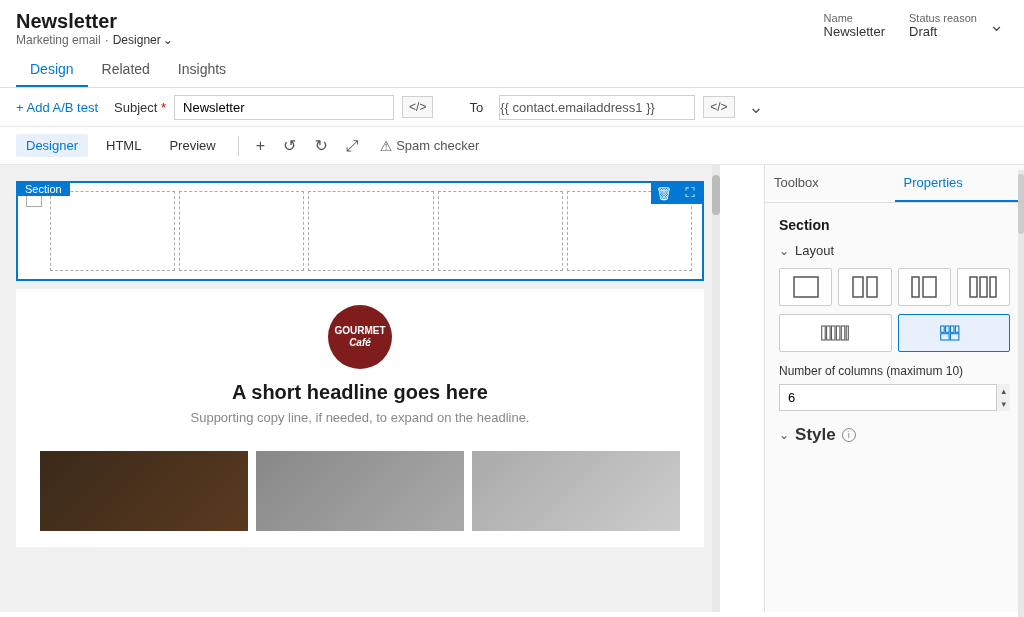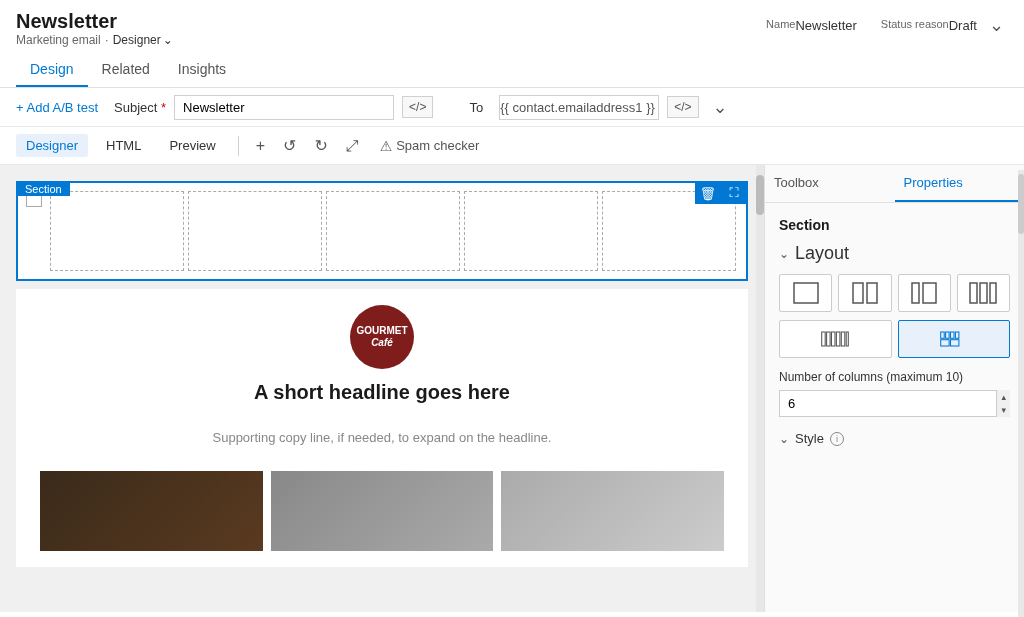--- a/index.html
+++ b/index.html
@@ -6,52 +6,52 @@
     body { font-family: 'Segoe UI', Arial, sans-serif; font-size: 14px; color: #333; background: #fff; width: 1024px; height: 617px; overflow: hidden; }
 
     
     .header { padding: 10px 16px 0 16px; border-bottom: 1px solid #e0e0e0; }
     .title-row { display: flex; align-items: flex-start; justify-content: space-between; margin-bottom: 4px; }
     .app-title { font-size: 20px; font-weight: 600; color: #1a1a1a; }
     .app-subtitle { font-size: 12px; color: #666; display: flex; align-items: center; gap: 4px; }
     .designer-link { color: #333; cursor: pointer; display: flex; align-items: center; gap: 2px; }
     .header-right { display: flex; align-items: center; gap: 8px; }
     .header-meta { display: flex; gap: 24px; }
-    .meta-item { display: flex; flex-direction: row; }
+    .meta-item { display: flex; flex-direction: column; }
     .meta-label { font-size: 11px; color: #666; }
     .meta-value { font-size: 13px; color: #333; }
     .chevron-btn { border: none; background: none; cursor: pointer; font-size: 18px; color: #555; padding: 4px; }
 
     
     .tabs { display: flex; gap: 0; margin-top: 6px; }
     .tab { padding: 8px 14px; cursor: pointer; font-size: 14px; color: #555; border-bottom: 2px solid transparent; text-decoration: none; }
     .tab.active { color: #0078d4; border-bottom: 2px solid #0078d4; font-weight: 500; }
 
     
     .toolbar { display: flex; align-items: center; gap: 0; padding: 6px 16px; border-bottom: 1px solid #e8e8e8; }
     .toolbar-section { display: flex; align-items: center; gap: 8px; }
     .add-ab-btn { color: #0078d4; cursor: pointer; font-size: 13px; display: flex; align-items: center; gap: 4px; border: none; background: none; }
     .subject-label { font-size: 13px; color: #333; font-weight: 500; }
     .required-star { color: #c00; }
     .subject-input { border: 1px solid #d0d0d0; padding: 4px 8px; font-size: 13px; width: 220px; outline: none; }
     .code-btn { border: 1px solid #d0d0d0; background: #f8f8f8; padding: 3px 6px; cursor: pointer; font-size: 12px; color: #555; }
     .to-label { font-size: 13px; color: #333; margin-left: 24px; }
-    .to-input { border: 1px solid #d0d0d0; padding: 4px 0; font-size: 13px; width: 160px; outline: none; color: #555; }
+    .to-input { border: 1px solid #d0d0d0; padding: 4px 0; font-size: 13px; width: 196px; outline: none; color: #555; }
     .expand-btn { border: none; background: none; cursor: pointer; font-size: 18px; color: #555; padding: 2px 6px; }
 
     
     .view-toolbar { display: flex; align-items: center; gap: 8px; padding: 6px 16px; border-bottom: 1px solid #e8e8e8; }
     .view-btn { padding: 4px 10px; border: none; background: none; cursor: pointer; font-size: 13px; color: #333; border-radius: 2px; }
     .view-btn.active { background: #e8f0fb; color: #0078d4; }
     .toolbar-divider { width: 1px; height: 20px; background: #d0d0d0; margin: 0 4px; }
     .icon-btn { border: none; background: none; cursor: pointer; font-size: 16px; color: #555; padding: 3px 5px; border-radius: 2px; }
     .spam-btn { display: flex; align-items: center; gap: 4px; border: none; background: none; cursor: pointer; font-size: 13px; color: #555; padding: 3px 8px; border-radius: 2px; }
 
     
-    .main-content { display: flex; height: calc(617px - 170px); }
+    .main-content { display: flex; height: calc(617px - 170px); gap: 44px; }
 
     
     .canvas-area { flex: 1; overflow-y: auto; background: #f0f0f0; position: relative; padding: 0; }
     .canvas-scroll { height: 100%; overflow-y: auto; }
     .canvas-scroll::-webkit-scrollbar { width: 8px; }
     .canvas-scroll::-webkit-scrollbar-thumb { background: #bbb; border-radius: 4px; }
 
     .canvas-inner { padding: 16px; min-height: 400px; }
 
     
@@ -60,21 +60,21 @@
     .section-actions { position: absolute; top: -1px; right: -1px; display: flex; gap: 0; z-index: 2; }
     .section-action-btn { background: #0078d4; border: none; cursor: pointer; color: #fff; width: 26px; height: 22px; display: flex; align-items: center; justify-content: center; font-size: 13px; }
 
     .columns-grid { display: flex; gap: 0; padding: 20px 10px 8px 10px; }
     .column-cell { border: 1px dashed #aaa; flex: 1; height: 80px; margin: 0 2px; display: flex; align-items: center; justify-content: center; }
     .select-checkbox { width: 16px; height: 16px; border: 1px solid #aaa; background: #fff; margin-right: 6px; flex-shrink: 0; }
 
     
     .email-content { background: #fff; text-align: center; padding: 16px; margin-top: 0; }
     .logo-circle { width: 64px; height: 64px; border-radius: 50%; background: #7f1d1d; margin: 0 auto 12px; display: flex; align-items: center; justify-content: center; color: #fff; font-size: 11px; font-weight: 600; text-align: center; line-height: 1.2; }
-    .headline { font-size: 20px; font-weight: 600; color: #1a1a1a; margin-bottom: 26px; }
+    .headline { font-size: 20px; font-weight: 600; color: #1a1a1a; margin-bottom: 6px; }
     .supporting-text { font-size: 13px; color: #888; margin-bottom: 26px; }
 
     .image-row { display: flex; gap: 8px; padding: 0 8px; }
     .image-placeholder { flex: 1; height: 80px; background: #ccc; overflow: hidden; }
     .img-dark { background: linear-gradient(135deg, #3a2a1a 0%, #5a3a20 100%); }
     .img-mid { background: linear-gradient(135deg, #888 0%, #aaa 100%); }
     .img-light { background: linear-gradient(135deg, #aaa 0%, #ccc 100%); }
 
     
     .right-panel { width: 260px; background: #fafafa; border-left: 1px solid #e0e0e0; overflow-y: auto; }
@@ -83,37 +83,37 @@
 
     .panel-tabs { display: flex; border-bottom: 1px solid #e0e0e0; }
     .panel-tab { flex: 1; padding: 10px 9px; text-align: left; cursor: pointer; font-size: 13px; color: #555; border-bottom: 2px solid transparent; }
     .panel-tab.active { color: #0078d4; border-bottom: 2px solid #0078d4; font-weight: 500; }
 
     .panel-body { padding: 14px; }
     .panel-section-title { font-size: 14px; font-weight: 600; color: #1a1a1a; margin-bottom: 10px; }
 
     .collapse-row { display: flex; align-items: center; gap: 6px; margin-bottom: 10px; cursor: pointer; }
     .collapse-chevron { font-size: 12px; color: #555; }
-    .collapse-label { font-size: 18px; font-weight: 500; color: #333; }
+    .collapse-label { font-size: 13px; font-weight: 500; color: #333; }
 
     .layout-grid { display: grid; grid-template-columns: repeat(4, 1fr); gap: 6px; margin-bottom: 8px; }
     .layout-option { border: 1px solid #ccc; background: #fff; cursor: pointer; padding: 6px; display: flex; align-items: center; justify-content: center; height: 38px; border-radius: 2px; }
     .layout-option.selected { border-color: #0078d4; background: #e8f0fb; }
     .layout-option svg { width: 28px; height: 24px; }
 
     .layout-row2 { display: grid; grid-template-columns: repeat(2, 1fr); gap: 6px; margin-bottom: 12px; }
 
     .columns-label { font-size: 12px; color: #333; margin-bottom: 6px; font-weight: 500; }
     .columns-input-wrap { position: relative; }
     .columns-input { border: 1px solid #ccc; padding: 5px 24px 5px 8px; font-size: 13px; width: 100%; outline: none; }
     .columns-spinner { position: absolute; right: 0; top: 0; bottom: 0; display: flex; flex-direction: column; }
     .spinner-btn { flex: 1; border: none; background: #f0f0f0; cursor: pointer; font-size: 9px; padding: 0 4px; border-left: 1px solid #ccc; display: flex; align-items: center; justify-content: center; color: #555; }
 
     .style-row { display: flex; align-items: center; gap: 6px; margin-top: 14px; cursor: pointer; }
-    .style-label { font-size: 13px; font-weight: 400; color: #333; }
+    .style-label { font-size: 17px; font-weight: 700; color: #333; }
     .info-icon { width: 14px; height: 14px; border-radius: 50%; border: 1px solid #888; display: inline-flex; align-items: center; justify-content: center; font-size: 9px; color: #888; cursor: pointer; }
   </style>
 </head>
 <body>
 
 <div class="header">
   <div class="title-row">
     <div>
       <div class="app-title">Newsletter</div>
       <div class="app-subtitle">

